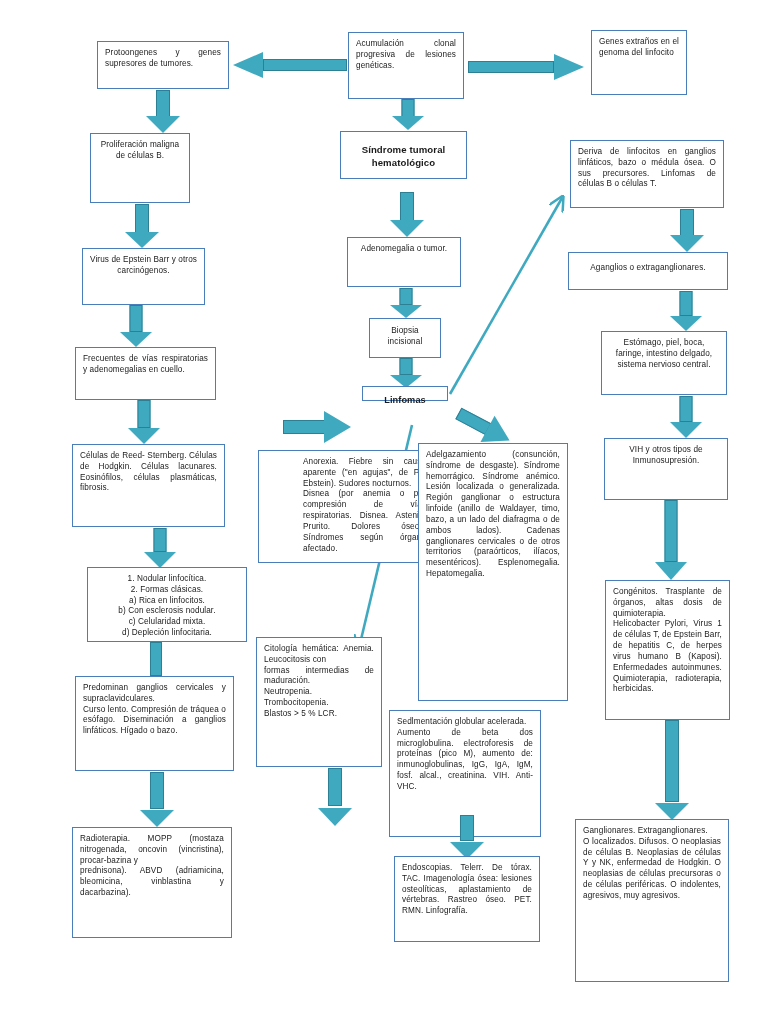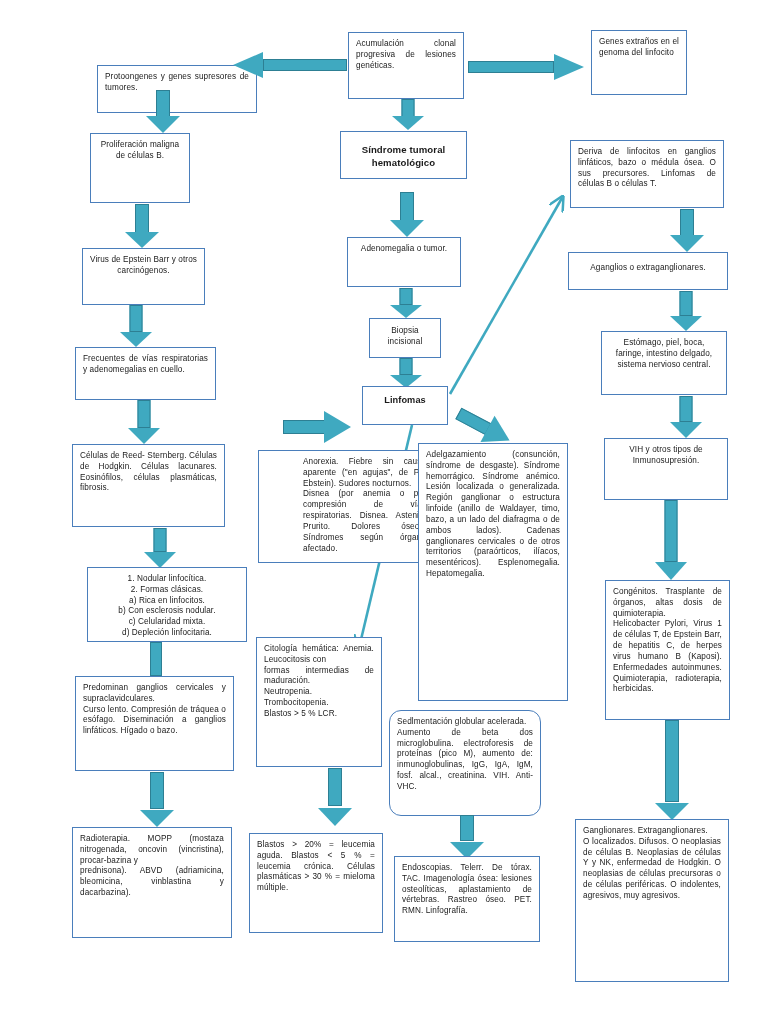--- a/index.html
+++ b/index.html
@@ -54,21 +54,21 @@
   <svg class="line-svg" viewBox="0 0 768 1024">
     <defs>
       <marker id="ah" viewBox="0 0 10 10" refX="8" refY="5" markerWidth="6" markerHeight="6" orient="auto-start-reverse">
         <path d="M 0 0 L 10 5 L 0 10" fill="none" stroke="#3fa9c0" stroke-width="1.6"></path>
       </marker>
     </defs>
     <line x1="450" y1="394" x2="562" y2="198" stroke="#3fa9c0" stroke-width="2.6" marker-end="url(#ah)"></line>
     <line x1="412" y1="425" x2="359" y2="648" stroke="#3fa9c0" stroke-width="2.6" marker-end="url(#ah)"></line>
   </svg>
 
-  <div class="box" style="left:97px;top:41px;width:160px;height:48px;margin-top:24px;">Protoongenes y genes supresores de tumores.</div>
+  <div class="box" style="left:97px;top:41px;width:132px;height:48px;">Protoongenes y genes supresores de tumores.</div>
 
   <div class="arrow left" style="left:233px;top:52px;width:114px;height:26px;">
     <div class="shaft" style="width:84px;height:12px;"></div>
     <div class="head" style="border-top:13px solid transparent;border-bottom:13px solid transparent;border-right:30px solid #3fa9c0;"></div>
   </div>
 
   <div class="box" style="left:348px;top:32px;width:116px;height:67px;">Acumulación clonal progresiva de lesiones genéticas.</div>
 
   <div class="arrow right" style="left:468px;top:54px;width:116px;height:26px;">
     <div class="shaft" style="width:86px;height:12px;"></div>
@@ -143,21 +143,21 @@
   <div class="arrow down" style="left:128px;top:400px;width:32px;height:44px;">
     <div class="shaft" style="width:13px;height:28px;"></div>
     <div class="head" style="border-left:16px solid transparent;border-right:16px solid transparent;border-top:16px solid #3fa9c0;"></div>
   </div>
 
   <div class="arrow down" style="left:670px;top:396px;width:32px;height:42px;">
     <div class="shaft" style="width:13px;height:26px;"></div>
     <div class="head" style="border-left:16px solid transparent;border-right:16px solid transparent;border-top:16px solid #3fa9c0;"></div>
   </div>
 
-  <div class="box bold-sm" style="left:362px;top:386px;width:86px;height:39px;padding-top:7px;">Linfomas</div>
+  <div class="box bold-sm" style="left:362px;top:386px;width:86px;height:15px;padding-top:7px;">Linfomas</div>
 
   <div class="arrow right" style="left:283px;top:411px;width:68px;height:32px;">
     <div class="shaft" style="width:42px;height:14px;"></div>
     <div class="head" style="border-top:16px solid transparent;border-bottom:16px solid transparent;border-left:27px solid #3fa9c0;"></div>
   </div>
 
   <div class="arrow right" style="left:455px;top:412px;width:58px;height:30px;transform:rotate(28deg);">
     <div class="shaft" style="width:34px;height:13px;"></div>
     <div class="head" style="border-top:15px solid transparent;border-bottom:15px solid transparent;border-left:25px solid #3fa9c0;"></div>
   </div>
@@ -197,21 +197,21 @@
   <div class="box" style="left:605px;top:580px;width:125px;height:140px;">Congénitos. Trasplante de órganos, altas dosis de quimioterapia.
 Helicobacter Pylori, Virus 1 de células T, de Epstein Barr, de hepatitis C, de herpes virus humano B (Kaposi). Enfermedades autoinmunes. Quimioterapia, radioterapia, herbicidas.</div>
 
   <div class="arrow down" style="left:147px;top:642px;width:18px;height:34px;">
     <div class="shaft" style="width:12px;height:34px;"></div>
   </div>
 
   <div class="box" style="left:75px;top:676px;width:159px;height:95px;">Predominan ganglios cervicales y supraclavidculares.
 Curso lento. Compresión de tráquea o esófago. Diseminación a ganglios linfáticos. Hígado o bazo.</div>
 
-  <div class="box" style="left:389px;top:710px;width:152px;height:106px;border-radius:12px;">Sedlmentación globular acelerada.
+  <div class="box" style="left:389px;top:710px;width:152px;height:127px;">Sedlmentación globular acelerada.
 Aumento de beta dos microglobulina. electroforesis de proteínas (pico M), aumento de: inmunoglobulinas, IgG, IgA, IgM, fosf. alcal., creatinina. VIH. Anti-VHC.</div>
 
   <div class="arrow down" style="left:318px;top:768px;width:34px;height:58px;">
     <div class="shaft" style="width:14px;height:38px;"></div>
     <div class="head" style="border-left:17px solid transparent;border-right:17px solid transparent;border-top:18px solid #3fa9c0;"></div>
   </div>
 
   <div class="arrow down" style="left:140px;top:772px;width:34px;height:55px;">
     <div class="shaft" style="width:14px;height:37px;"></div>
     <div class="head" style="border-left:17px solid transparent;border-right:17px solid transparent;border-top:17px solid #3fa9c0;"></div>
@@ -223,20 +223,19 @@
   </div>
 
   <div class="arrow down" style="left:655px;top:720px;width:34px;height:100px;">
     <div class="shaft" style="width:14px;height:82px;"></div>
     <div class="head" style="border-left:17px solid transparent;border-right:17px solid transparent;border-top:17px solid #3fa9c0;"></div>
   </div>
 
   <div class="box" style="left:72px;top:827px;width:160px;height:111px;">Radioterapia. MOPP (mostaza nitrogenada, oncovin (vincristina), procar-bazina y
 prednisona). ABVD (adriamicina, bleomicina, vinblastina y dacarbazina).</div>
 
-  <div class="box" style="left:249px;top:833px;width:134px;height:100px;">Blastos &gt; 20% = leucemia aguda. Blastos &lt; 5 % = leucemia crónica. Células plasmáticas &gt; 30 % = mieloma múltiple.</div>
 
   <div class="box" style="left:394px;top:856px;width:146px;height:86px;">Endoscopias. Telerr. De tórax. TAC. Imagenología ósea: lesiones osteolíticas, aplastamiento de vértebras. Rastreo óseo. PET. RMN. Linfografía.</div>
 
   <div class="box" style="left:575px;top:819px;width:154px;height:163px;">Ganglionares. Extraganglionares.
 O localizados. Difusos. O neoplasias de células B. Neoplasias de células Y y NK, enfermedad de Hodgkin. O neoplasias de células precursoras o de células periféricas. O indolentes, agresivos, muy agresivos.</div>
 
 </div>
 
 </body></html>

